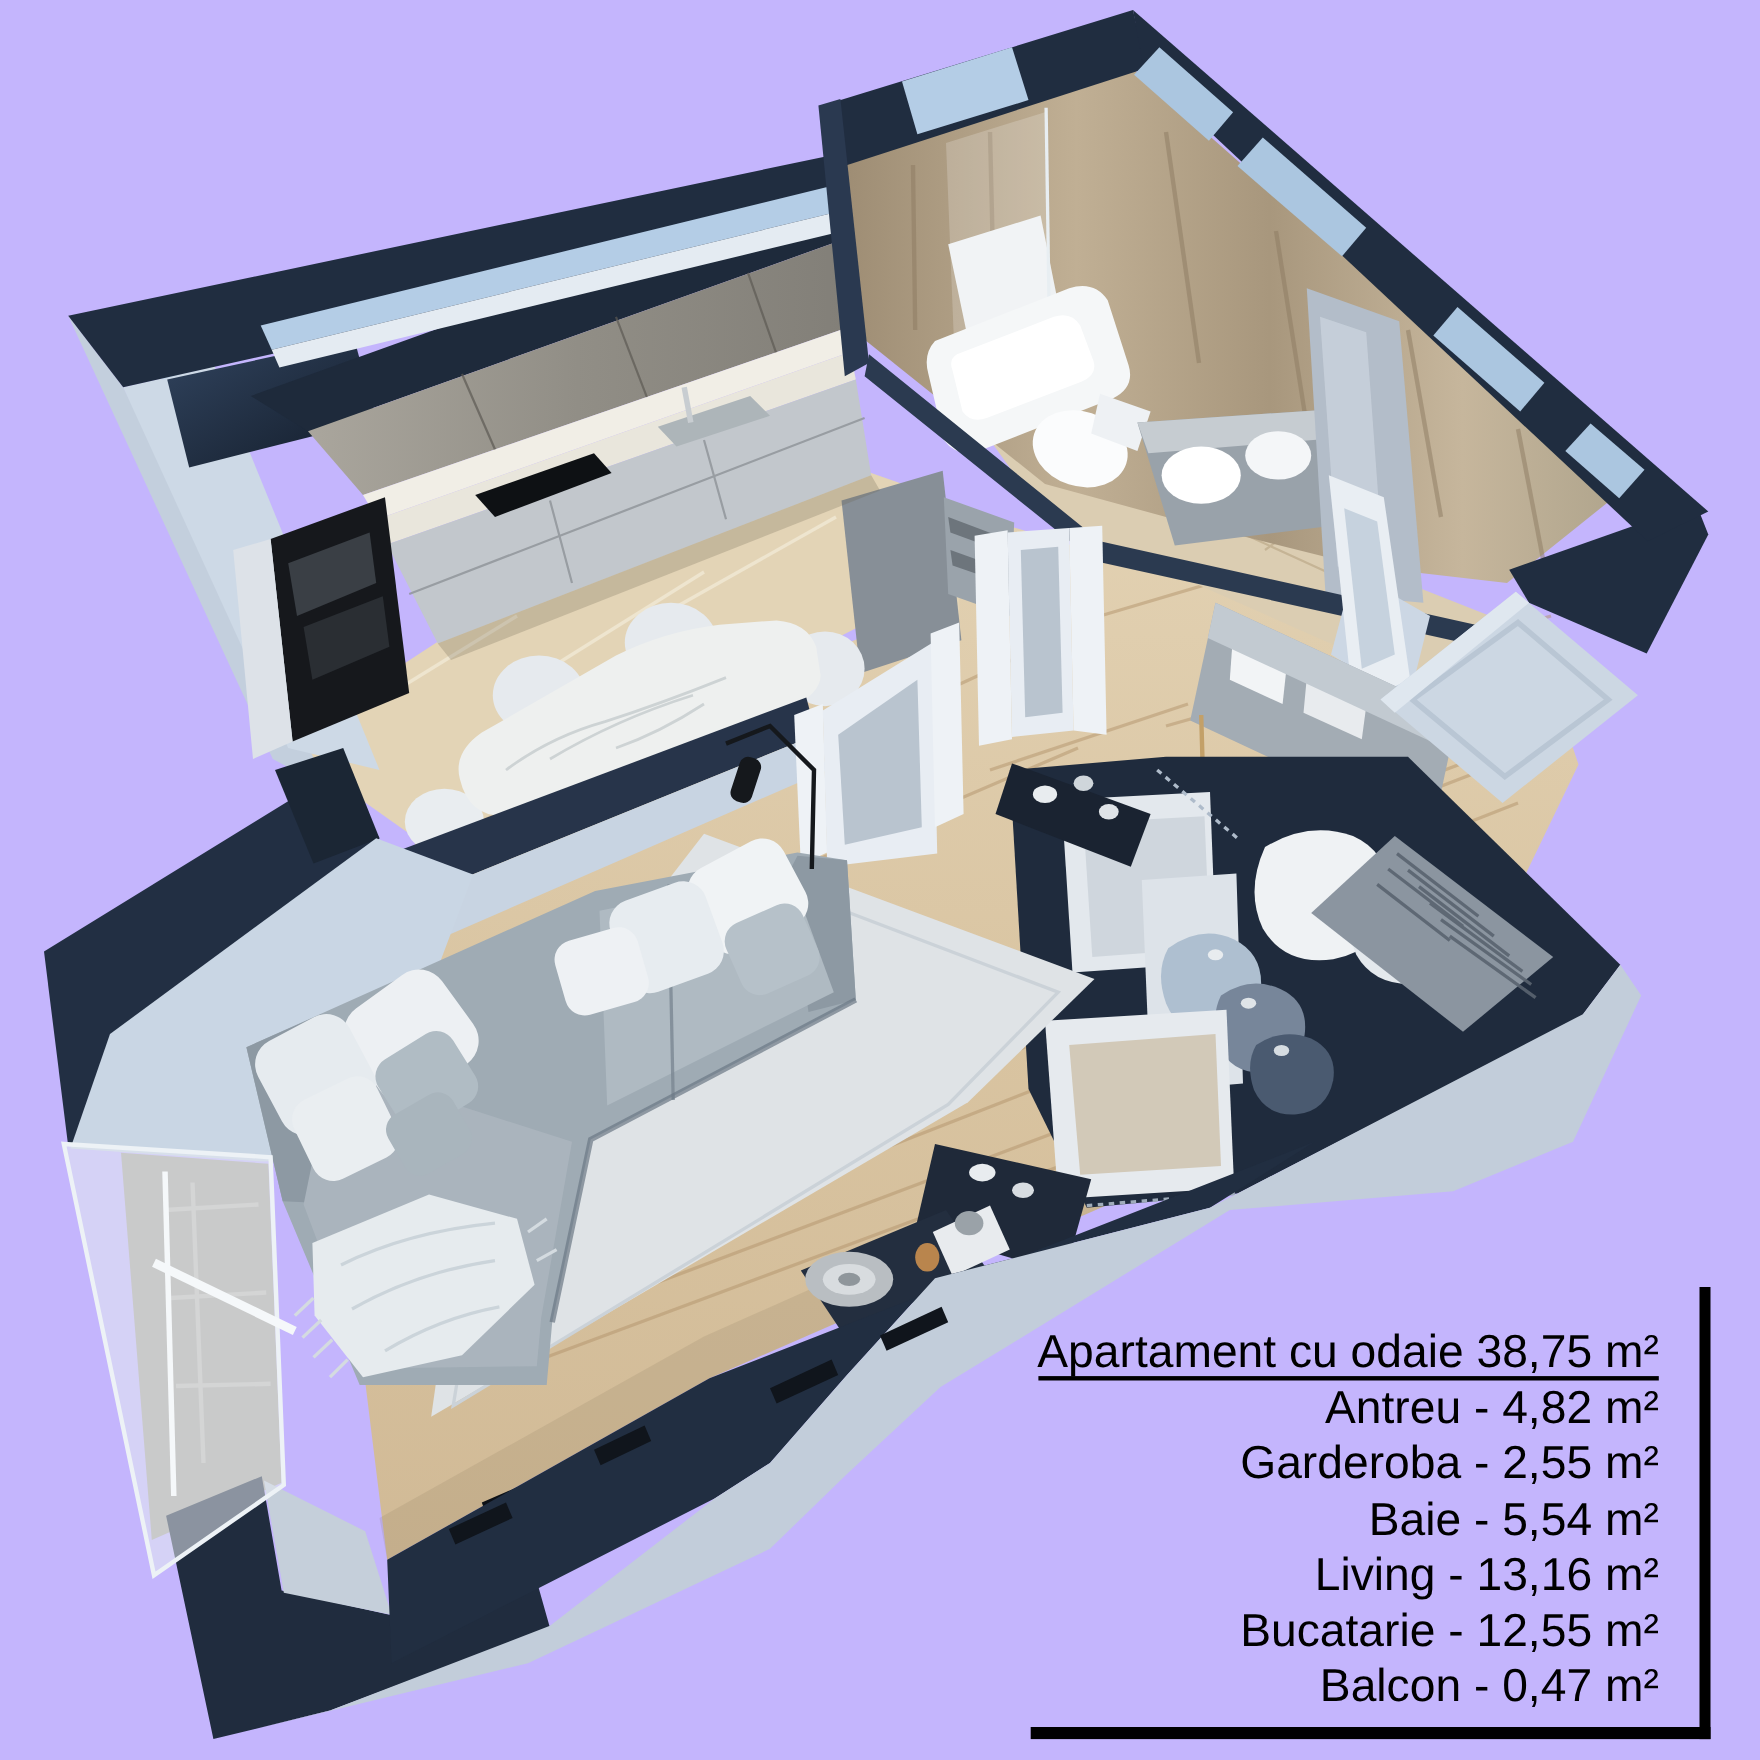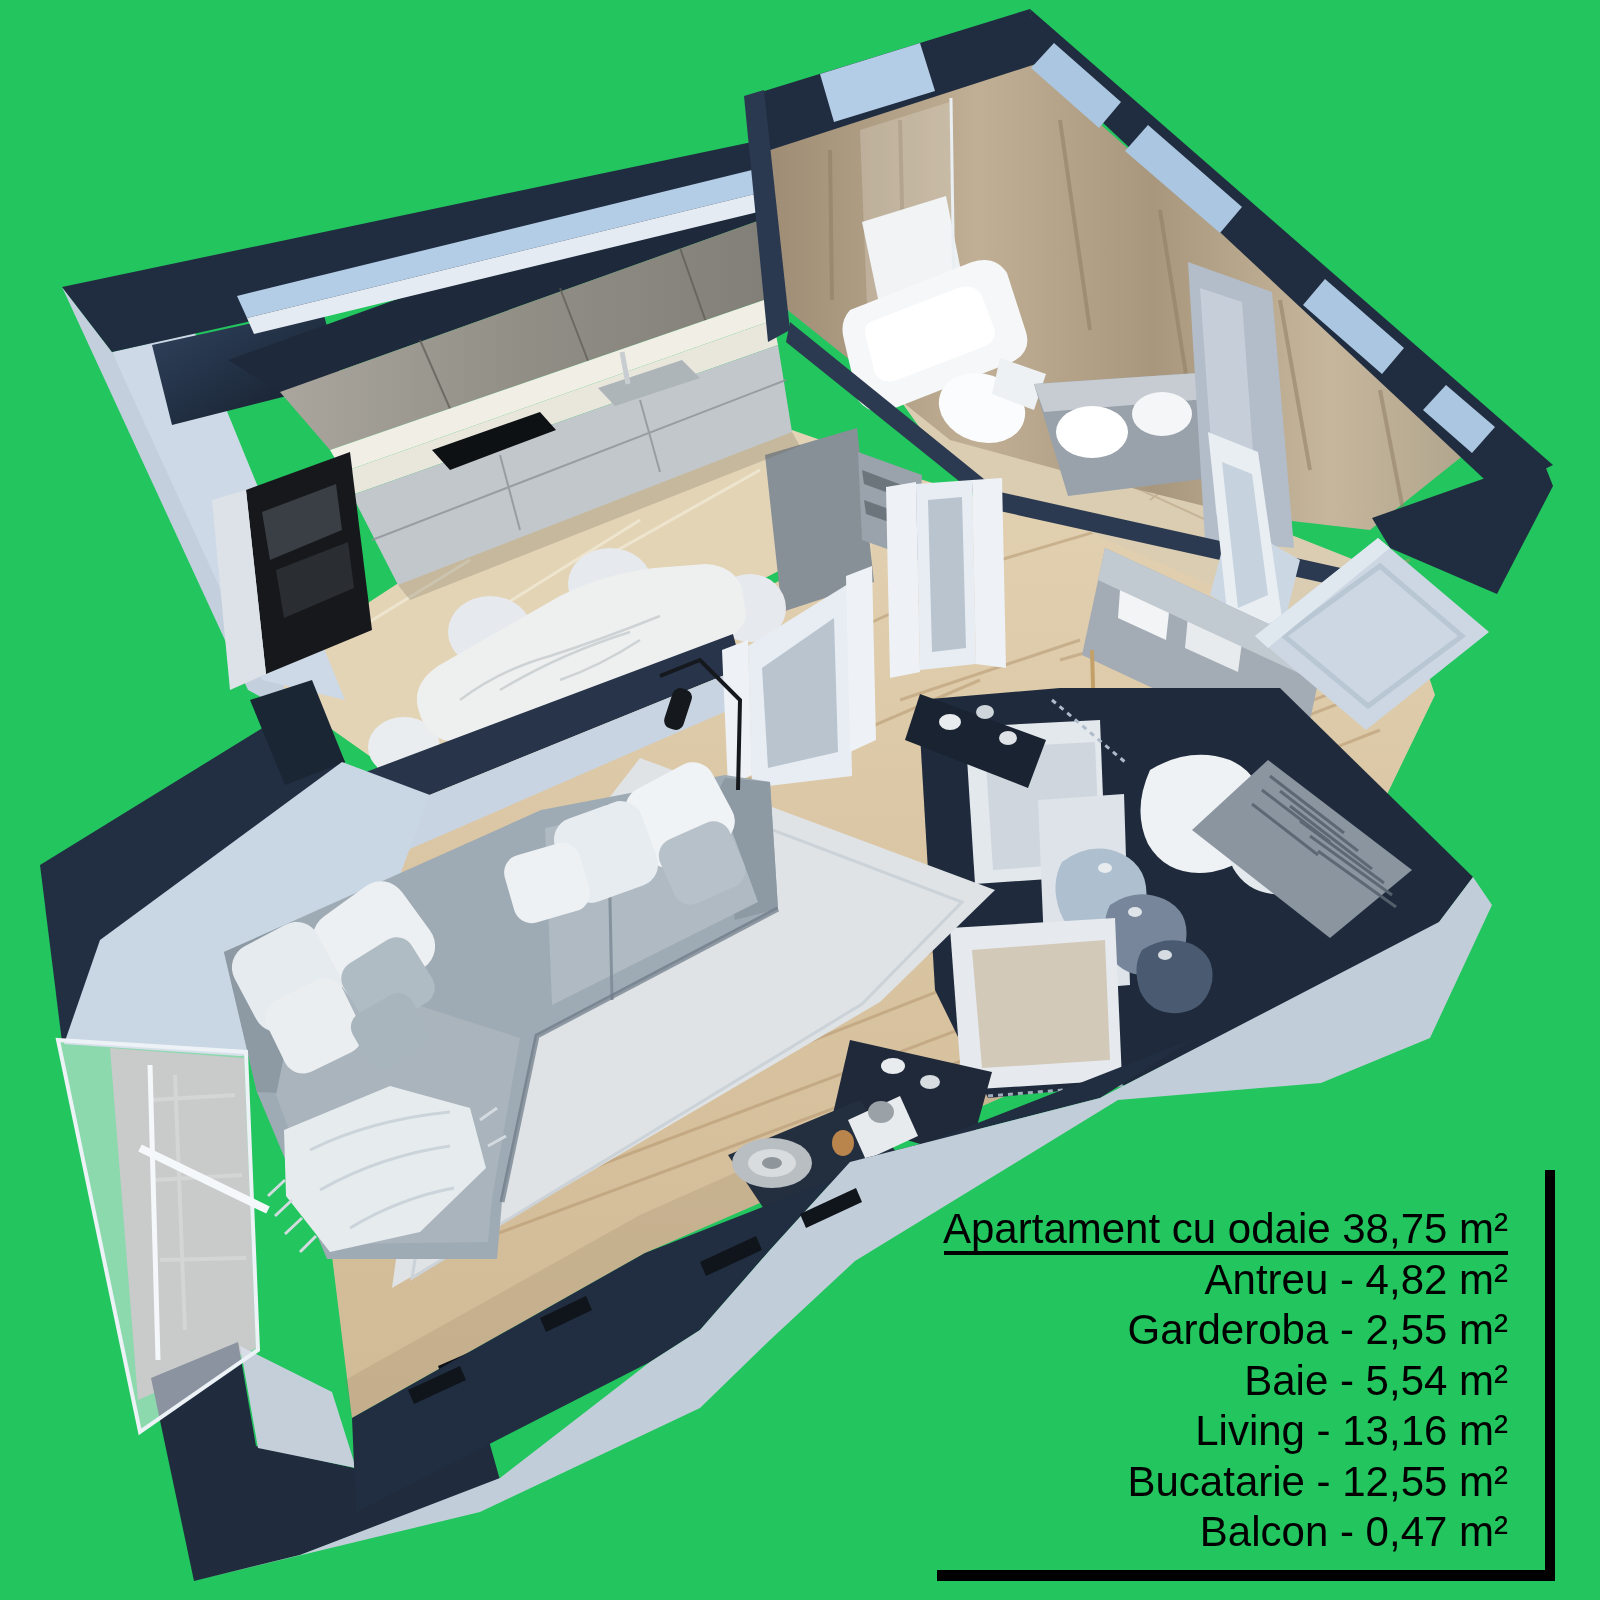--- a/index.html
+++ b/index.html
@@ -1,16 +1,16 @@
 <!DOCTYPE html>
 <html><head>
 <meta charset="utf-8">
 <style>
 html,body{margin:0;padding:0;background:#ffffff;}
-#stage{position:relative;width:1600px;height:1600px;background:#22c55e;overflow:hidden;font-family:"Liberation Sans",sans-serif;}
+#stage{position:relative;width:1600px;height:1600px;background:#c4b5fd;overflow:hidden;font-family:"Liberation Sans",sans-serif;}
 svg{position:absolute;left:0;top:0;}
 </style>
 </head>
 <body>
 <div id="stage">
 <svg width="1600" height="1600" viewBox="0 0 1600 1600">
 <defs>
 <linearGradient id="bathwall" x1="0" y1="0" x2="1" y2="0">
 <stop offset="0" stop-color="#9e8d74"></stop>
           <stop offset="0.3" stop-color="#c0af94"></stop>

